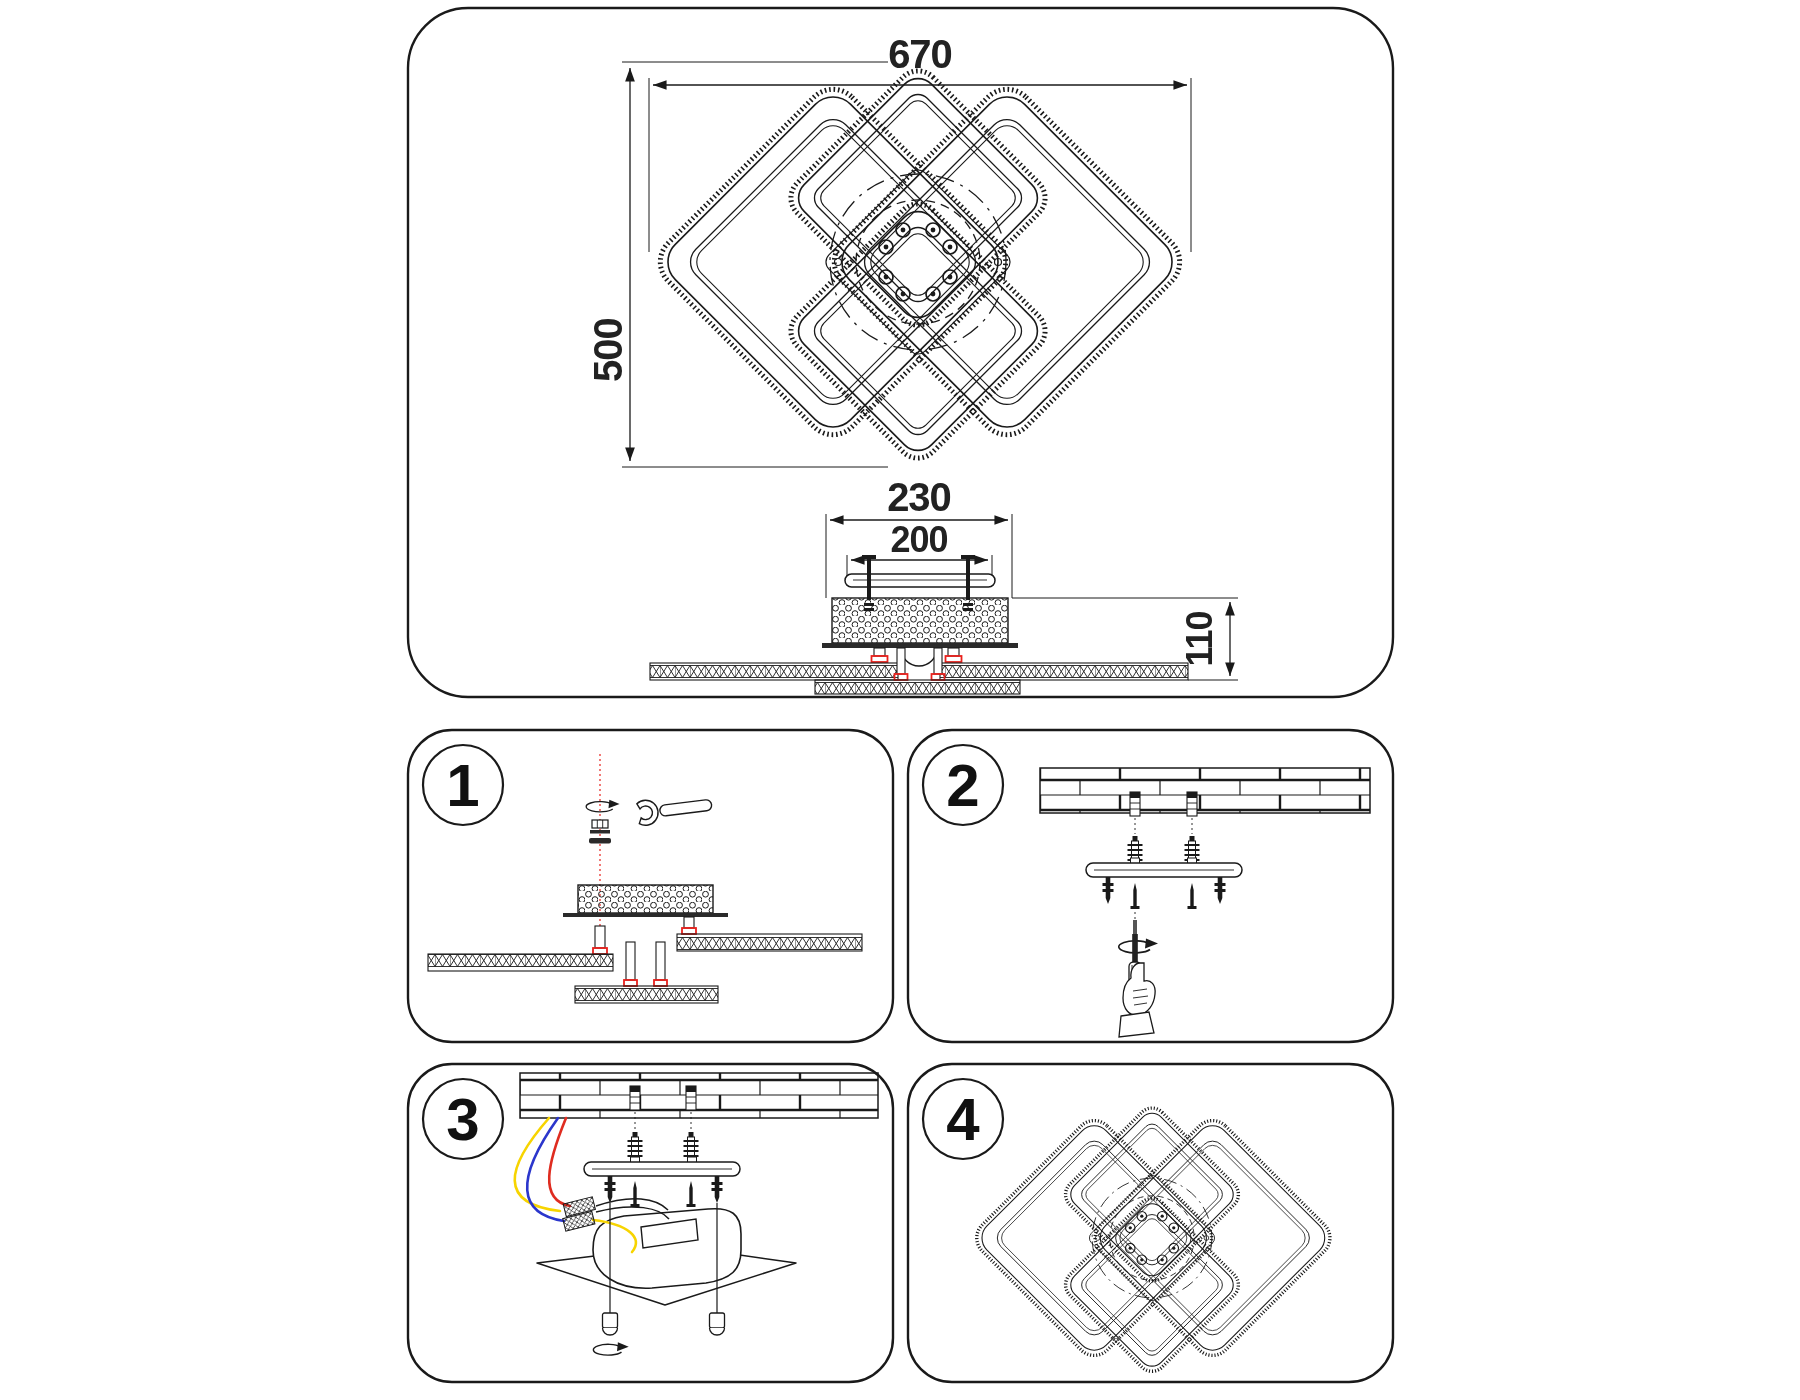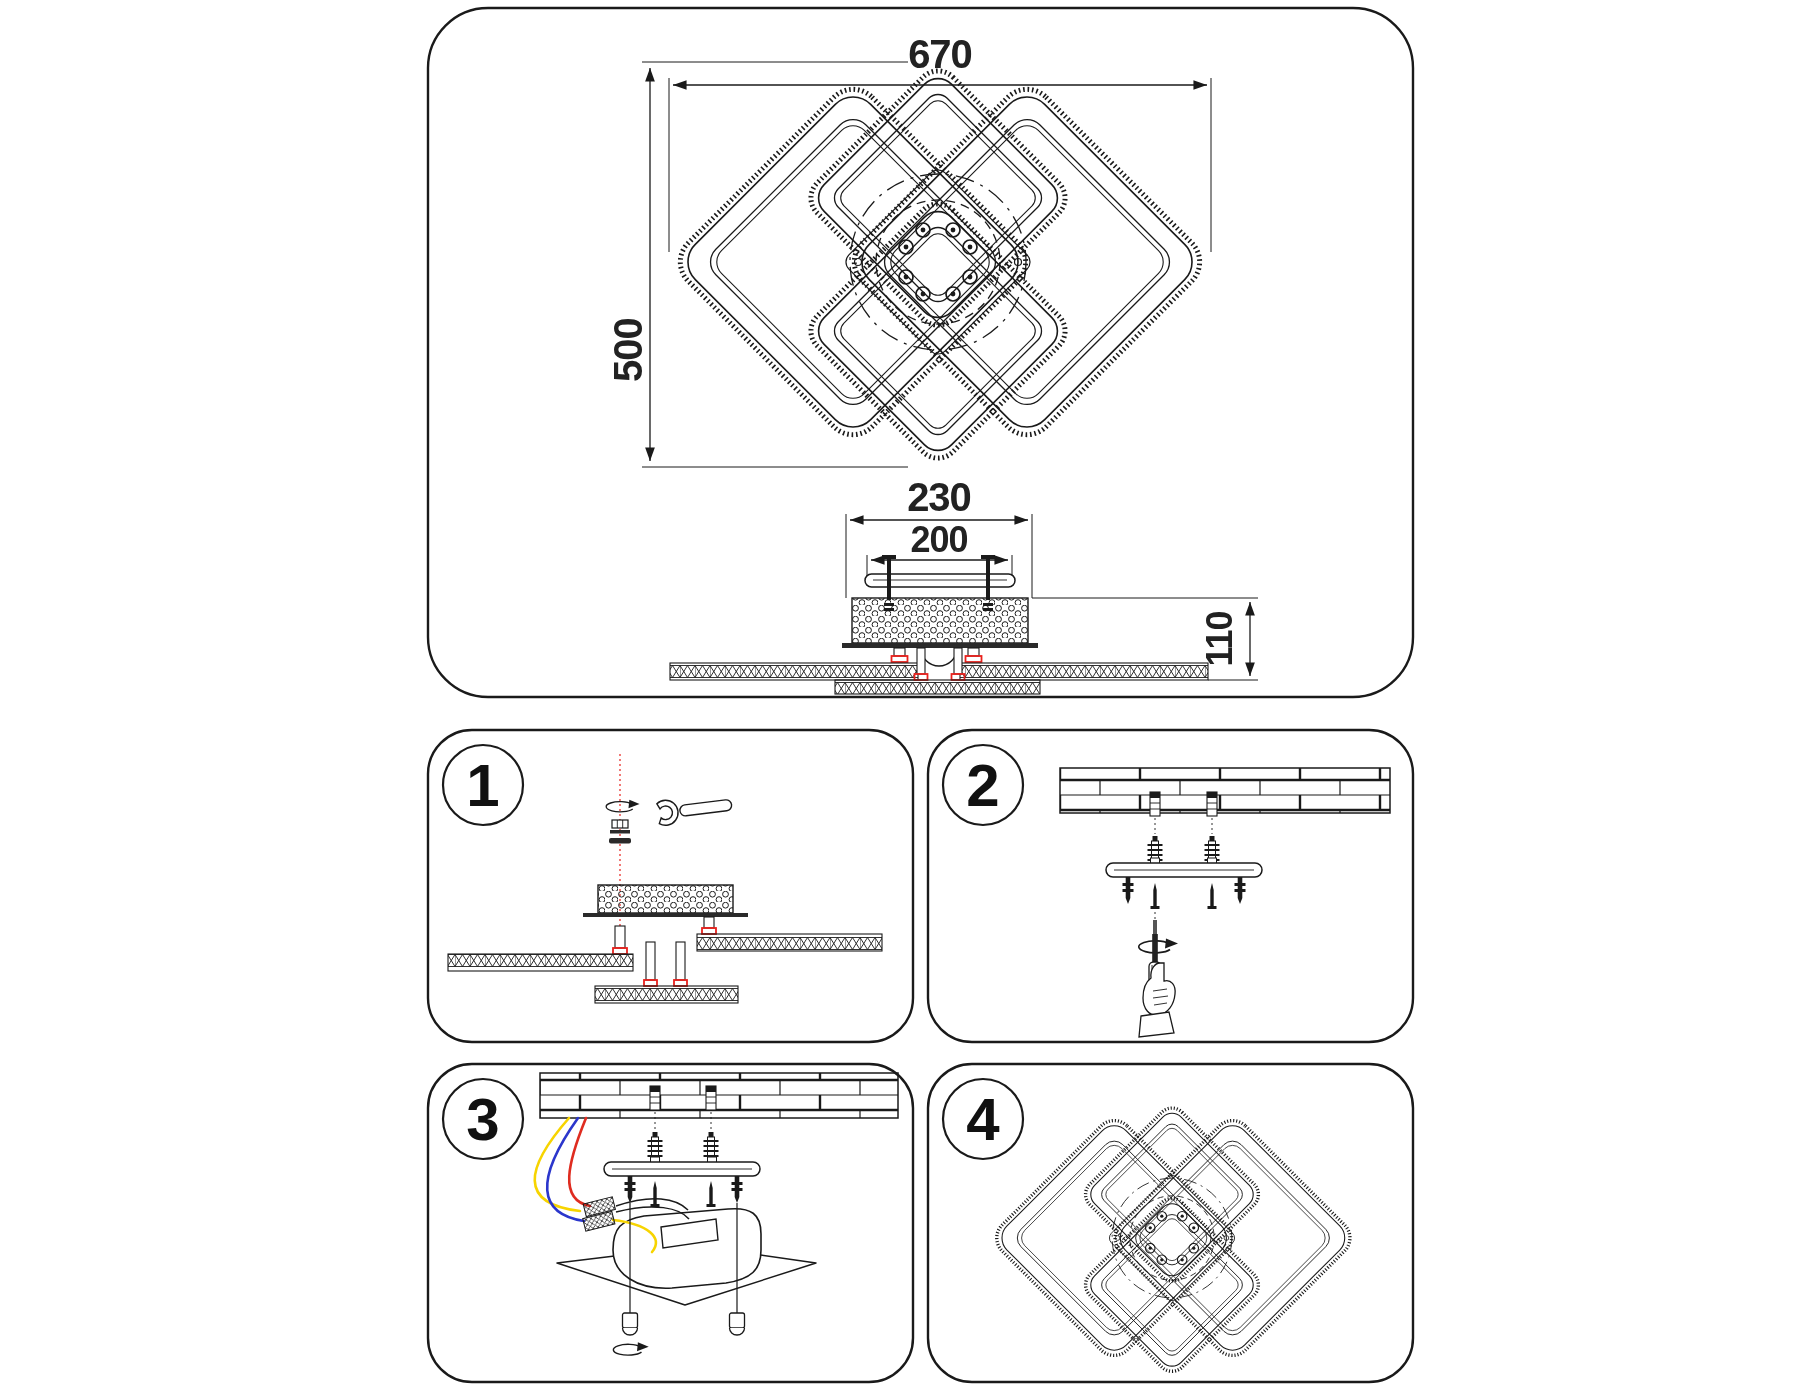--- a/index.html
+++ b/index.html
@@ -1,16 +1,16 @@
 <!DOCTYPE html>
 <html style="--paper: #ffffff; --line: #1a1a1a; --accent-red: #e8211c; --wire-yellow: #f7d400; --wire-red: #df2c20; --wire-blue: #2b36cc;"><head>
 <meta charset="utf-8">
 <style>
   html,body{margin:0;padding:0;background:#fff;}
-  #stage{position:relative;width:1432px;height:1400px;background:var(--paper,#fff);font-family:"Liberation Sans",sans-serif;margin-left:20px;}
+  #stage{position:relative;width:1432px;height:1400px;background:var(--paper,#fff);font-family:"Liberation Sans",sans-serif;}
   svg{display:block}
   .panel{fill:#fff;stroke:var(--line,#1a1a1a);stroke-width:2.4}
   .ln{fill:none;stroke:var(--line,#1a1a1a)}
   .lnf{fill:#fff;stroke:var(--line,#1a1a1a)}
   .ext{stroke:var(--line,#1a1a1a);stroke-width:1;fill:none}
   .dimline{stroke:var(--line,#1a1a1a);stroke-width:1.3;fill:none}
   .thin{stroke:var(--line,#1a1a1a);stroke-width:0.9;fill:none}
   .bar{fill:url(#xpat);stroke:var(--line,#1a1a1a);stroke-width:1.1}
   .canopy{fill:url(#dotpat);stroke:var(--line,#1a1a1a);stroke-width:1.4}
   .brick{fill:url(#brickpat);stroke:var(--line,#1a1a1a);stroke-width:1.5}

